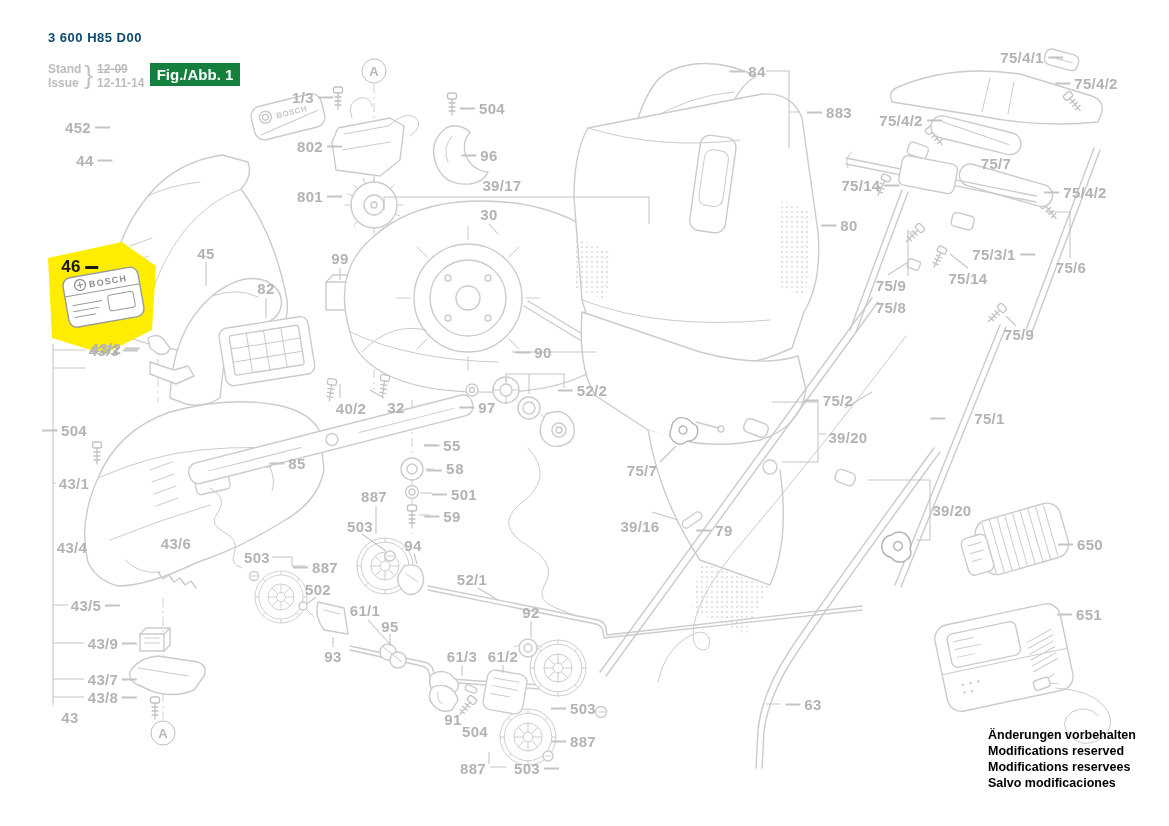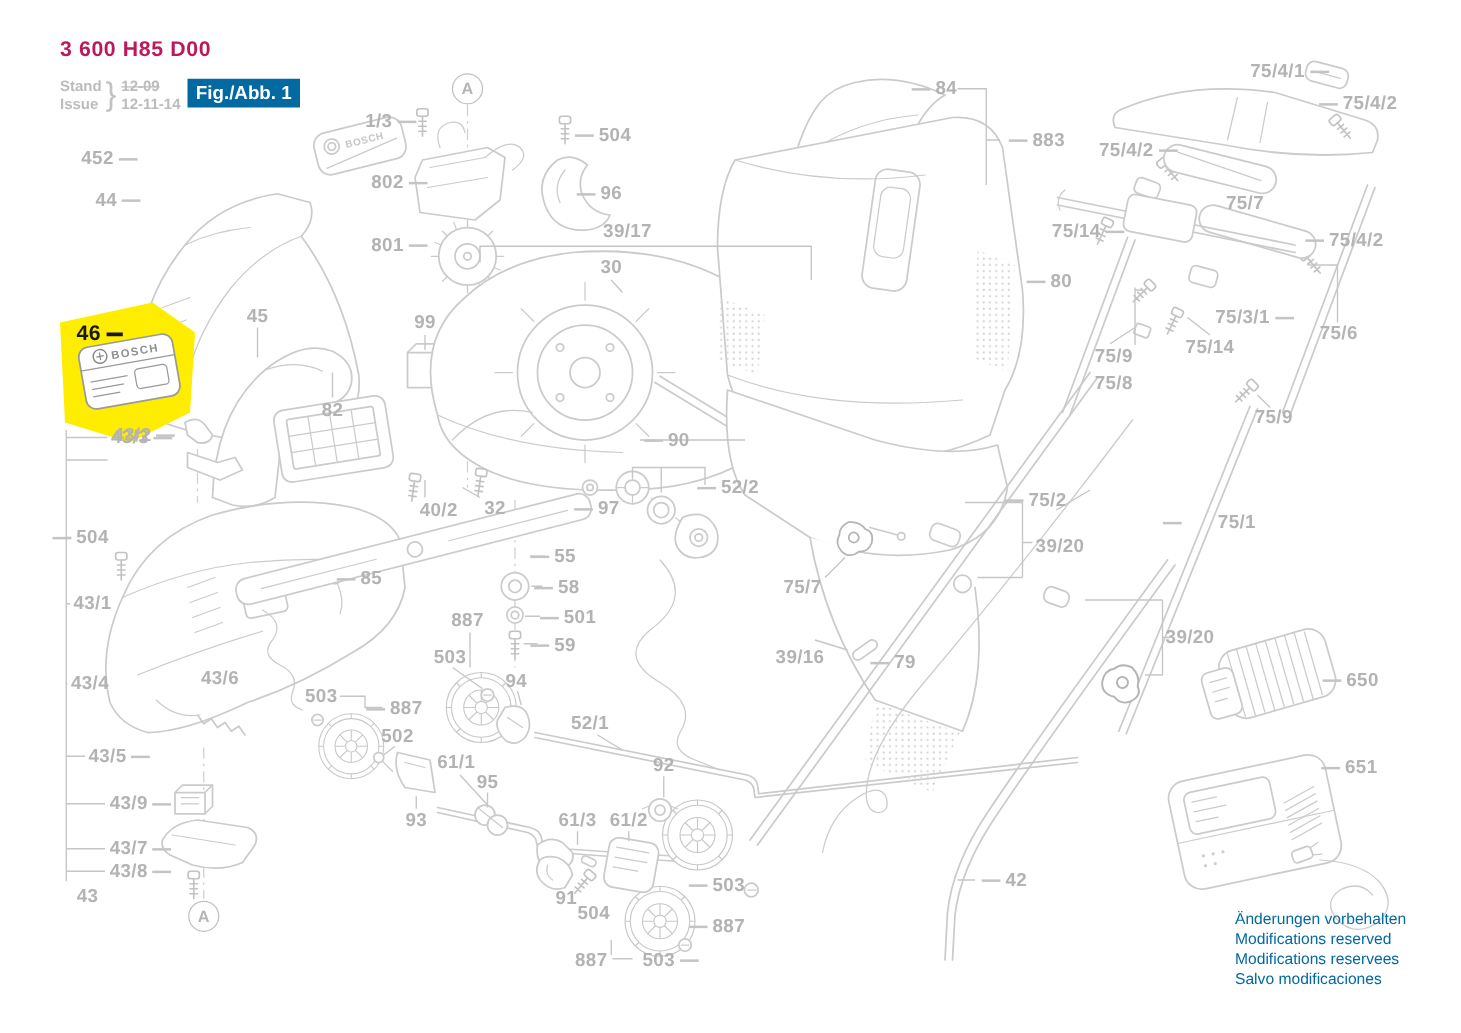--- a/index.html
+++ b/index.html
@@ -8,41 +8,41 @@
   .stage{position:absolute;inset:0;}
   svg.draw{position:absolute;left:0;top:0;}
   .ln{fill:none;stroke:#cbcbcb;stroke-width:1.4;stroke-linecap:round;stroke-linejoin:round}
   .lnf{fill:#fff;stroke:#cbcbcb;stroke-width:1.4;stroke-linecap:round;stroke-linejoin:round}
   .thin{stroke-width:1}
   .cl{fill:none;stroke:#cfcfcf;stroke-width:1;stroke-dasharray:9 4 2 4}
   .ldr{fill:none;stroke:#c6c6c6;stroke-width:1.1}
   .svgt{font-family:"Liberation Sans",sans-serif;font-weight:bold;fill:#c6c6c6;font-size:8px;letter-spacing:.5px}
   .svgtb{font-family:"Liberation Sans",sans-serif;font-weight:bold;fill:#8f8f8f;font-size:9px;letter-spacing:1.2px}
   
-  .pn{position:absolute;left:48px;top:30px;font-size:17px;font-weight:bold;color:#be185d;letter-spacing:.5px}
+  .pn{position:absolute;left:48px;top:30px;font-size:13px;font-weight:bold;color:#0c4a6e;letter-spacing:.5px}
   .standrow{position:absolute;left:48px;top:60px;display:flex;align-items:center;color:#bcbcbc;font-size:12px;font-weight:bold}
   .standrow .col{display:flex;flex-direction:column;line-height:14px}
   .standrow .brace{font-size:26px;font-weight:normal;margin:0 4px 0 3px;color:#c2c2c2}
   .strike{text-decoration:line-through}
-  .figbox{position:absolute;left:150px;top:63px;width:90px;height:23px;background:#0369a1;
+  .figbox{position:absolute;left:150px;top:63px;width:90px;height:23px;background:#15803d;
           color:#fff;font-weight:bold;font-size:15px;display:flex;align-items:center;justify-content:center}
   
   .plabel{position:absolute;transform:translate(-50%,-50%);font-weight:bold;font-size:15px;
           color:#b3b3b3;white-space:nowrap;letter-spacing:.3px}
   .plabel.hi{color:#191919;font-size:17px}
   .ld-l::before,.ld-r::after{content:"";position:absolute;top:50%;margin-top:-1px;width:15px;height:2px;background:#c4c4c4}
   .ld-l::before{right:100%;margin-right:4px}
   .ld-r::after{left:100%;margin-left:4px}
   .plabel.hi.ld-r::after{background:#191919;height:2.5px;width:13px}
   
   .amark{position:absolute;width:23px;height:23px;border:1.7px solid #c0c0c0;border-radius:50%;
          transform:translate(-50%,-50%);display:flex;align-items:center;justify-content:center;
          color:#b5b5b5;font-weight:bold;font-size:13px}
   
-  .notes{position:absolute;left:988px;top:727px;color:#0369a1;font-size:12.5px;font-weight:normal;line-height:16px}
+  .notes{position:absolute;left:988px;top:727px;color:#000000;font-size:12.5px;font-weight:bold;line-height:16px}
 </style>
 </head>
 <body>
 
 <div class="stage">
 
 <svg class="draw" width="1169" height="826" viewBox="0 0 1169 826">
   <defs>
     <pattern id="dotp" width="5" height="5" patternUnits="userSpaceOnUse">
       <circle cx="2" cy="2" r=".9" fill="#d4d4d4"></circle>
@@ -417,21 +417,21 @@
     <span>12-11-14</span>
   </div>
 </div>
 <div class="figbox">Fig./Abb. 1</div>
 
 <div id="labels">
       <div class="plabel ld-r" style="left: 78px; top: 127px;">452</div>
       <div class="plabel ld-r" style="left: 85px; top: 160px;">44</div>
       <div class="plabel hi ld-r" style="left: 71px; top: 267px;">46</div>
       <div class="plabel" style="left: 206px; top: 253px;">45</div>
-      <div class="plabel" style="left: 266px; top: 288px; margin-top: 40px;">82</div>
+      <div class="plabel" style="left: 266px; top: 288px;">82</div>
       <div class="plabel ld-r" style="left: 104px; top: 350px;">43/3</div>
       <div class="plabel ld-r" style="left: 106px; top: 348px;">43/2</div>
       <div class="plabel ld-l" style="left: 74px; top: 430px;">504</div>
       <div class="plabel" style="left: 74px; top: 483px;">43/1</div>
       <div class="plabel ld-l" style="left: 297px; top: 463px;">85</div>
       <div class="plabel" style="left: 72px; top: 547px;">43/4</div>
       <div class="plabel" style="left: 176px; top: 543px;">43/6</div>
       <div class="plabel" style="left: 257px; top: 557px;">503</div>
       <div class="plabel ld-r" style="left: 86px; top: 605px;">43/5</div>
       <div class="plabel ld-l" style="left: 325px; top: 567px;">887</div>
@@ -448,21 +448,21 @@
       <div class="plabel ld-l" style="left: 489px; top: 155px;">96</div>
       <div class="plabel" style="left: 502px; top: 185px;">39/17</div>
       <div class="plabel" style="left: 489px; top: 214px;">30</div>
       <div class="plabel" style="left: 340px; top: 258px;">99</div>
       <div class="plabel" style="left: 340px; top: 408px; margin-left: 11px;">40/2</div>
       <div class="plabel" style="left: 396px; top: 407px;">32</div>
       <div class="plabel ld-l" style="left: 487px; top: 407px;">97</div>
       <div class="plabel ld-l" style="left: 543px; top: 352px;">90</div>
       <div class="plabel ld-l" style="left: 592px; top: 390px;">52/2</div>
       <div class="plabel ld-l" style="left: 452px; top: 445px;">55</div>
-      <div class="plabel ld-l" style="left: 455px; top: 470px;">58</div>
+      <div class="plabel ld-l" style="left: 455px; top: 470px; font-family: Liberation Mono, monospace;">58</div>
       <div class="plabel ld-l" style="left: 464px; top: 494px;">501</div>
       <div class="plabel ld-l" style="left: 452px; top: 516px;">59</div>
       <div class="plabel" style="left: 374px; top: 496px;">887</div>
       <div class="plabel" style="left: 360px; top: 526px;">503</div>
       <div class="plabel" style="left: 413px; top: 545px;">94</div>
       <div class="plabel" style="left: 472px; top: 579px;">52/1</div>
       <div class="plabel" style="left: 365px; top: 610px;">61/1</div>
       <div class="plabel" style="left: 390px; top: 626px;">95</div>
       <div class="plabel" style="left: 462px; top: 656px;">61/3</div>
       <div class="plabel" style="left: 503px; top: 656px;">61/2</div>
@@ -490,21 +490,21 @@
       <div class="plabel" style="left: 1019px; top: 334px;">75/9</div>
       <div class="plabel ld-l" style="left: 838px; top: 400px;">75/2</div>
       <div class="plabel" style="left: 848px; top: 437px;">39/20</div>
       <div class="plabel" style="left: 642px; top: 470px;">75/7</div>
       <div class="plabel ld-l" style="left: 977px; top: 418px; padding-left: 25px;">75/1</div>
       <div class="plabel" style="left: 640px; top: 526px;">39/16</div>
       <div class="plabel ld-l" style="left: 724px; top: 530px;">79</div>
       <div class="plabel" style="left: 952px; top: 510px;">39/20</div>
       <div class="plabel ld-l" style="left: 1090px; top: 544px;">650</div>
       <div class="plabel ld-l" style="left: 1089px; top: 614px;">651</div>
-      <div class="plabel ld-l" style="left: 813px; top: 704px;">42</div>
+      <div class="plabel ld-l" style="left: 813px; top: 704px;">63</div>
     </div>
 <div id="markers">
       <div class="amark" style="left: 374px; top: 71px;">A</div>
       <div class="amark" style="left: 163px; top: 733px;">A</div>
     </div>
 <div class="notes" id="notes">
       <div>Änderungen vorbehalten</div>
       <div>Modifications reserved</div>
       <div>Modifications reservees</div>
       <div>Salvo modificaciones</div>

